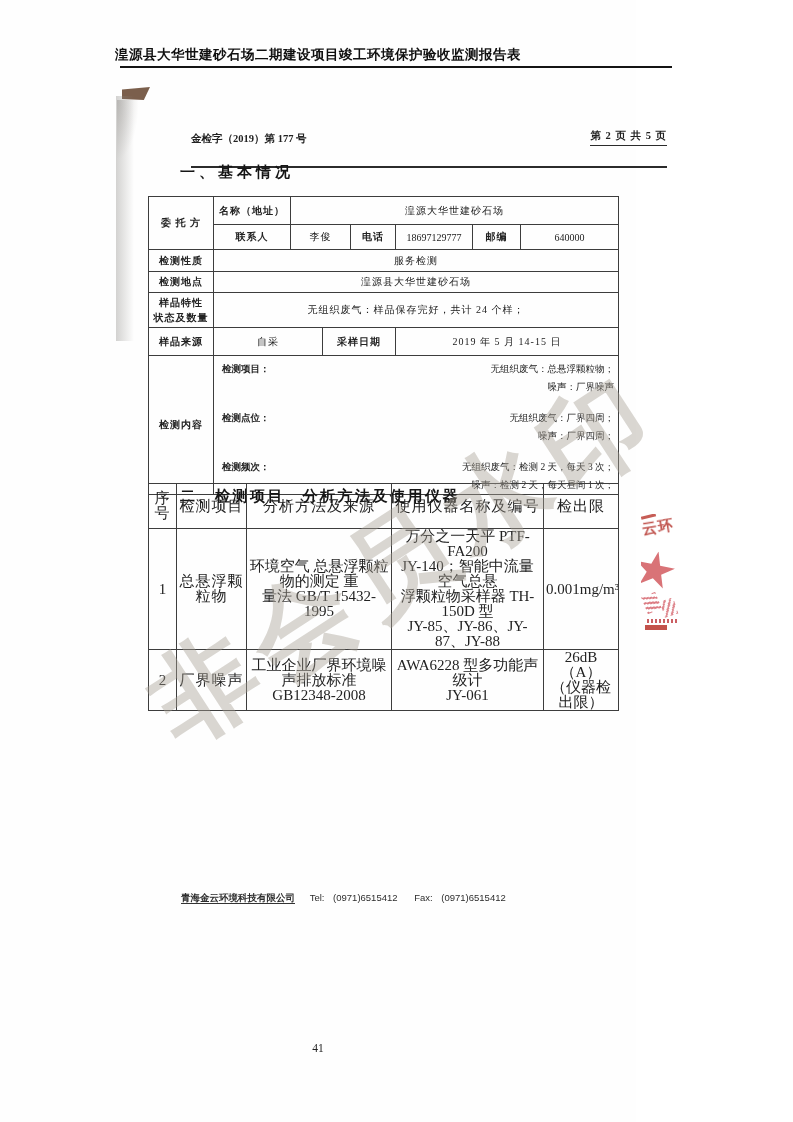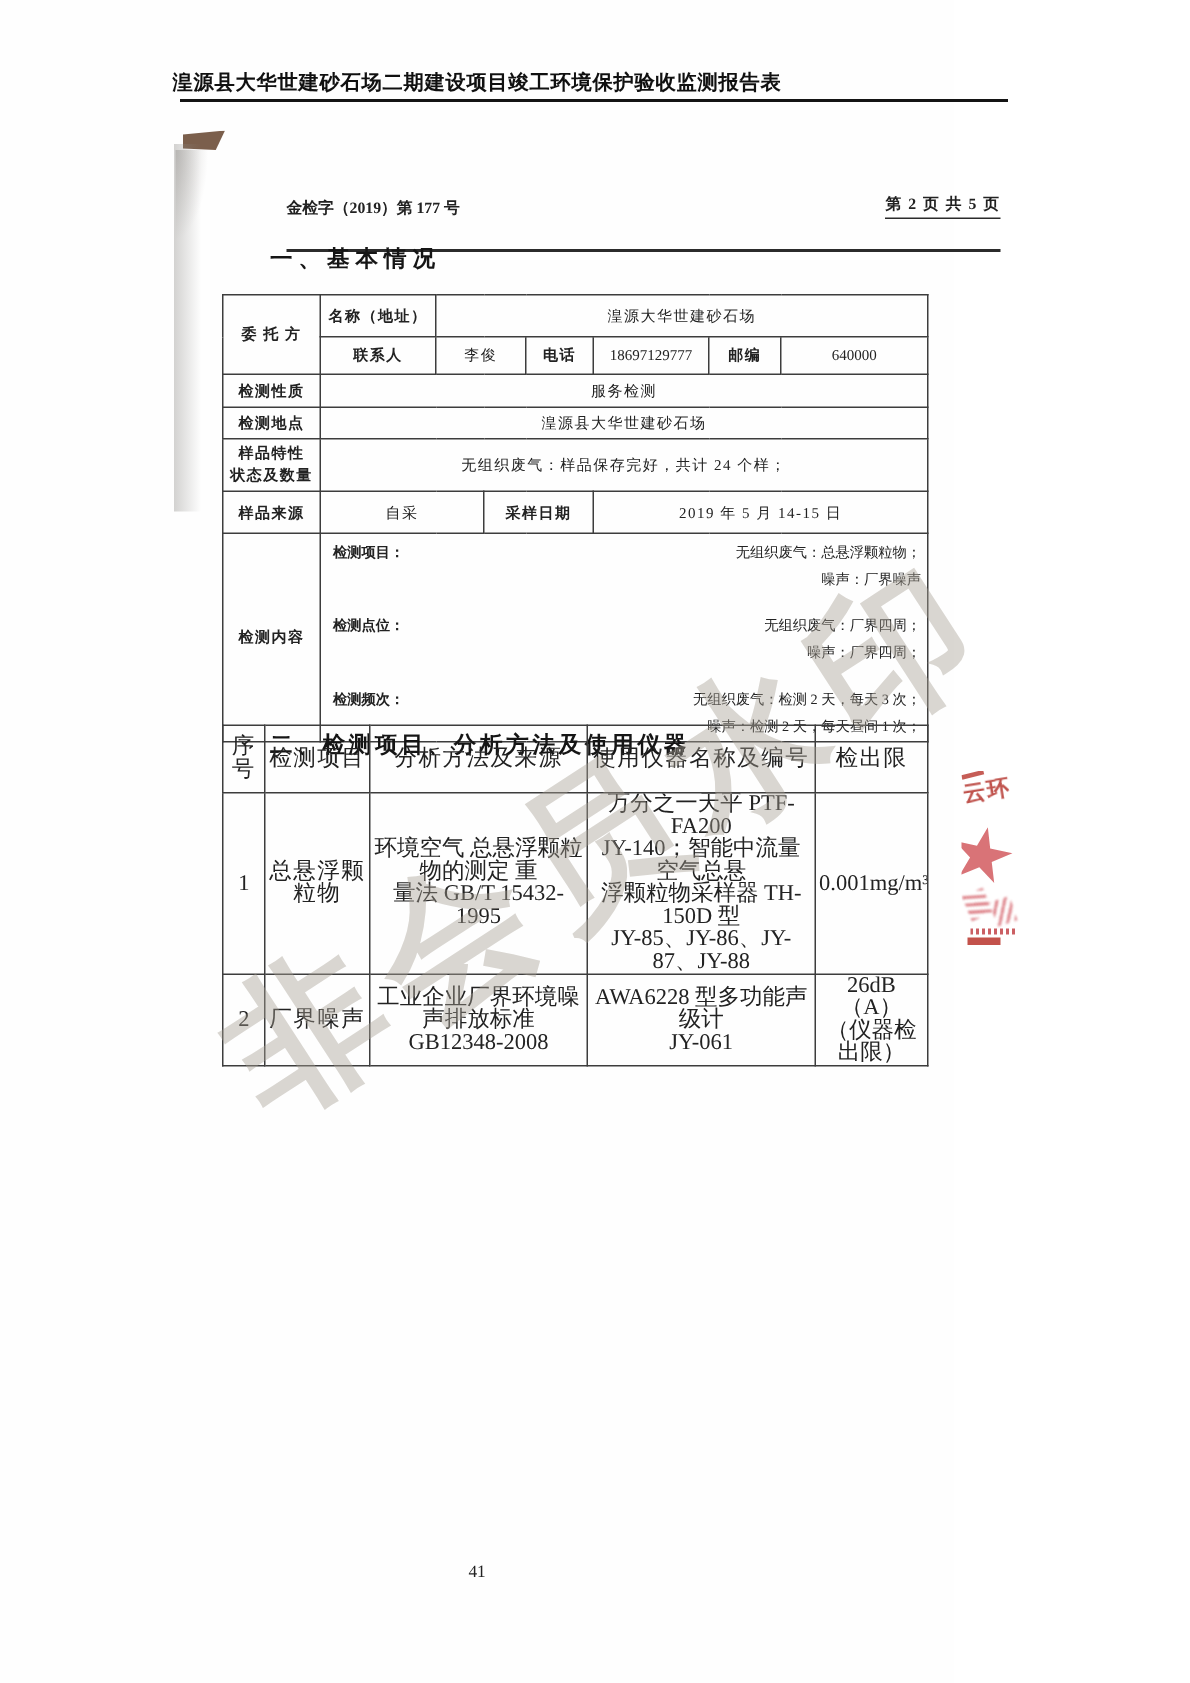--- a/index.html
+++ b/index.html
@@ -232,17 +232,24 @@
     <div class="stamp-stroke"></div>
     <div class="stamp-text">云环</div>
     <div class="stamp-star"></div>
     <div class="stamp-m1"></div>
     <div class="stamp-m2"></div>
     <div class="stamp-dots"></div>
     <div class="stamp-bar"></div>
   </div>
 
   <div class="footer">
+    <div>
+      <span class="company">青海金云环境科技有限公司</span><span class="sm"></span>
+      <span>Tel:</span><span class="sm"></span>
+      <span>(0971)6515412</span><span class="gap"></span>
+      <span>Fax:</span><span class="sm"></span>
+      <span>(0971)6515412</span>
+    </div>
   </div>
 
   <div class="page-number">41</div>
 
 </div>
 
 </body></html>

